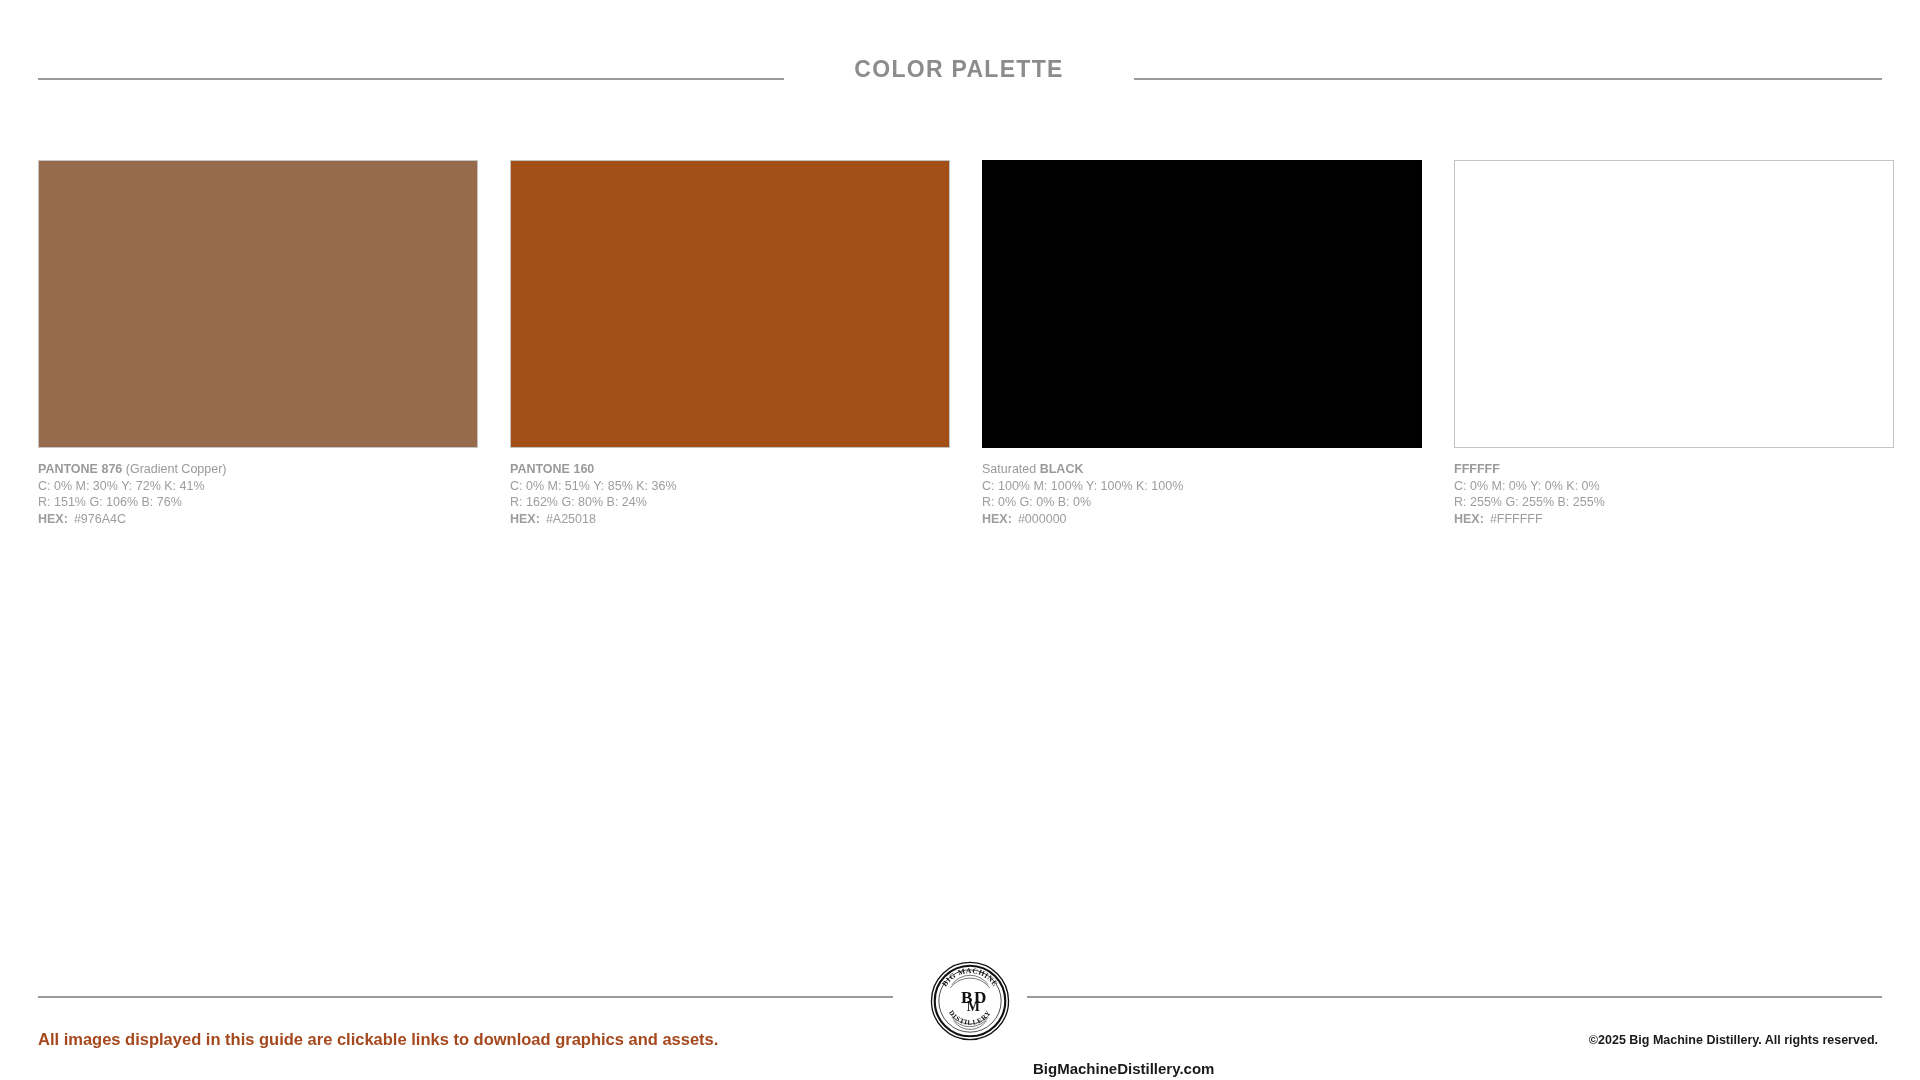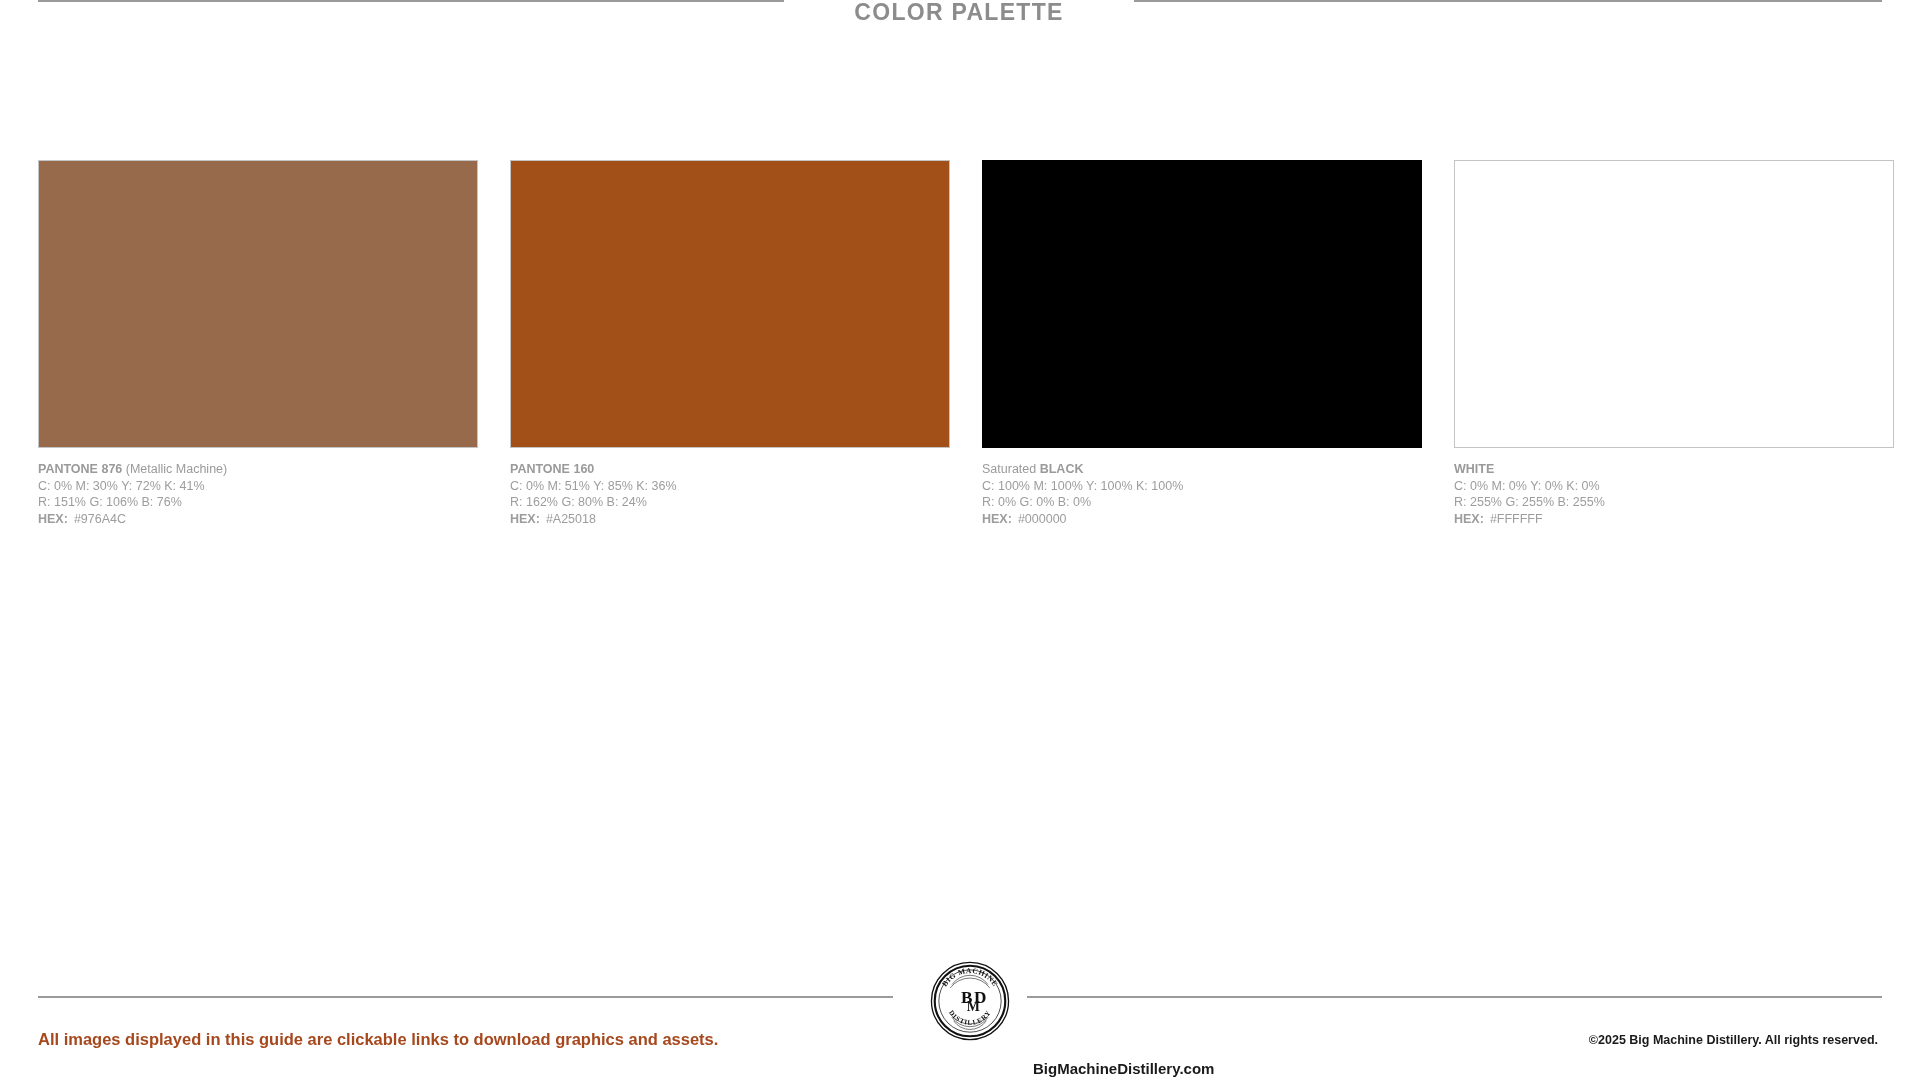--- a/index.html
+++ b/index.html
@@ -16,21 +16,21 @@
   }
 
   
   .page-header {
     position: absolute;
     left: 0;
     top: 0;
     width: 1920px;
     height: 80px;
     display: flex;
-    align-items: flex-start;
+    align-items: flex-end;
   }
   .header-rule {
     height: 2px;
     background: #9a9a9a;
     flex: 0 0 auto;
   }
   .header-rule.left {
     margin-left: 38px;
     width: 746px;
   }
@@ -195,21 +195,21 @@
   <div class="header-rule right"></div>
 </div>
 
 <div class="swatch-grid">
 
   <div class="swatch-row first">
 
     <div class="swatch-cell">
       <div class="swatch-chip" style="background:#976A4C;"></div>
       <div class="swatch-meta">
-        <div class="line name"><span>PANTONE 876</span><span class="sub">&nbsp;</span><span class="sub">(Metallic Machine)</span></div>
+        <div class="line name"><span>PANTONE 876</span><span class="sub">&nbsp;</span><span class="sub">(Gradient Copper)</span></div>
         <div class="line val">C: 0%  M: 30%  Y: 72%  K: 41%</div>
         <div class="line val">R: 151%  G: 106%  B: 76%</div>
         <div class="line"><span class="label">HEX:</span><span class="gap"></span><span class="val">#976A4C</span></div>
       </div>
     </div>
 
     <div class="swatch-cell">
       <div class="swatch-chip" style="background:#A25018;"></div>
       <div class="swatch-meta">
         <div class="line name">PANTONE 160</div>
@@ -225,21 +225,21 @@
         <div class="line name"><span class="normal">Saturated </span><span>BLACK</span></div>
         <div class="line val">C: 100%  M: 100%  Y: 100%  K: 100%</div>
         <div class="line val">R: 0%  G: 0%  B: 0%</div>
         <div class="line"><span class="label">HEX:</span><span class="gap"></span><span class="val">#000000</span></div>
       </div>
     </div>
 
     <div class="swatch-cell">
       <div class="swatch-chip" style="background:#FFFFFF;"></div>
       <div class="swatch-meta">
-        <div class="line name">WHITE</div>
+        <div class="line name">FFFFFF</div>
         <div class="line val">C: 0%  M: 0%  Y: 0%  K: 0%</div>
         <div class="line val">R: 255%  G: 255%  B: 255%</div>
         <div class="line"><span class="label">HEX:</span><span class="gap"></span><span class="val">#FFFFFF</span></div>
       </div>
     </div>
 
   </div>
 
 
 </div>

